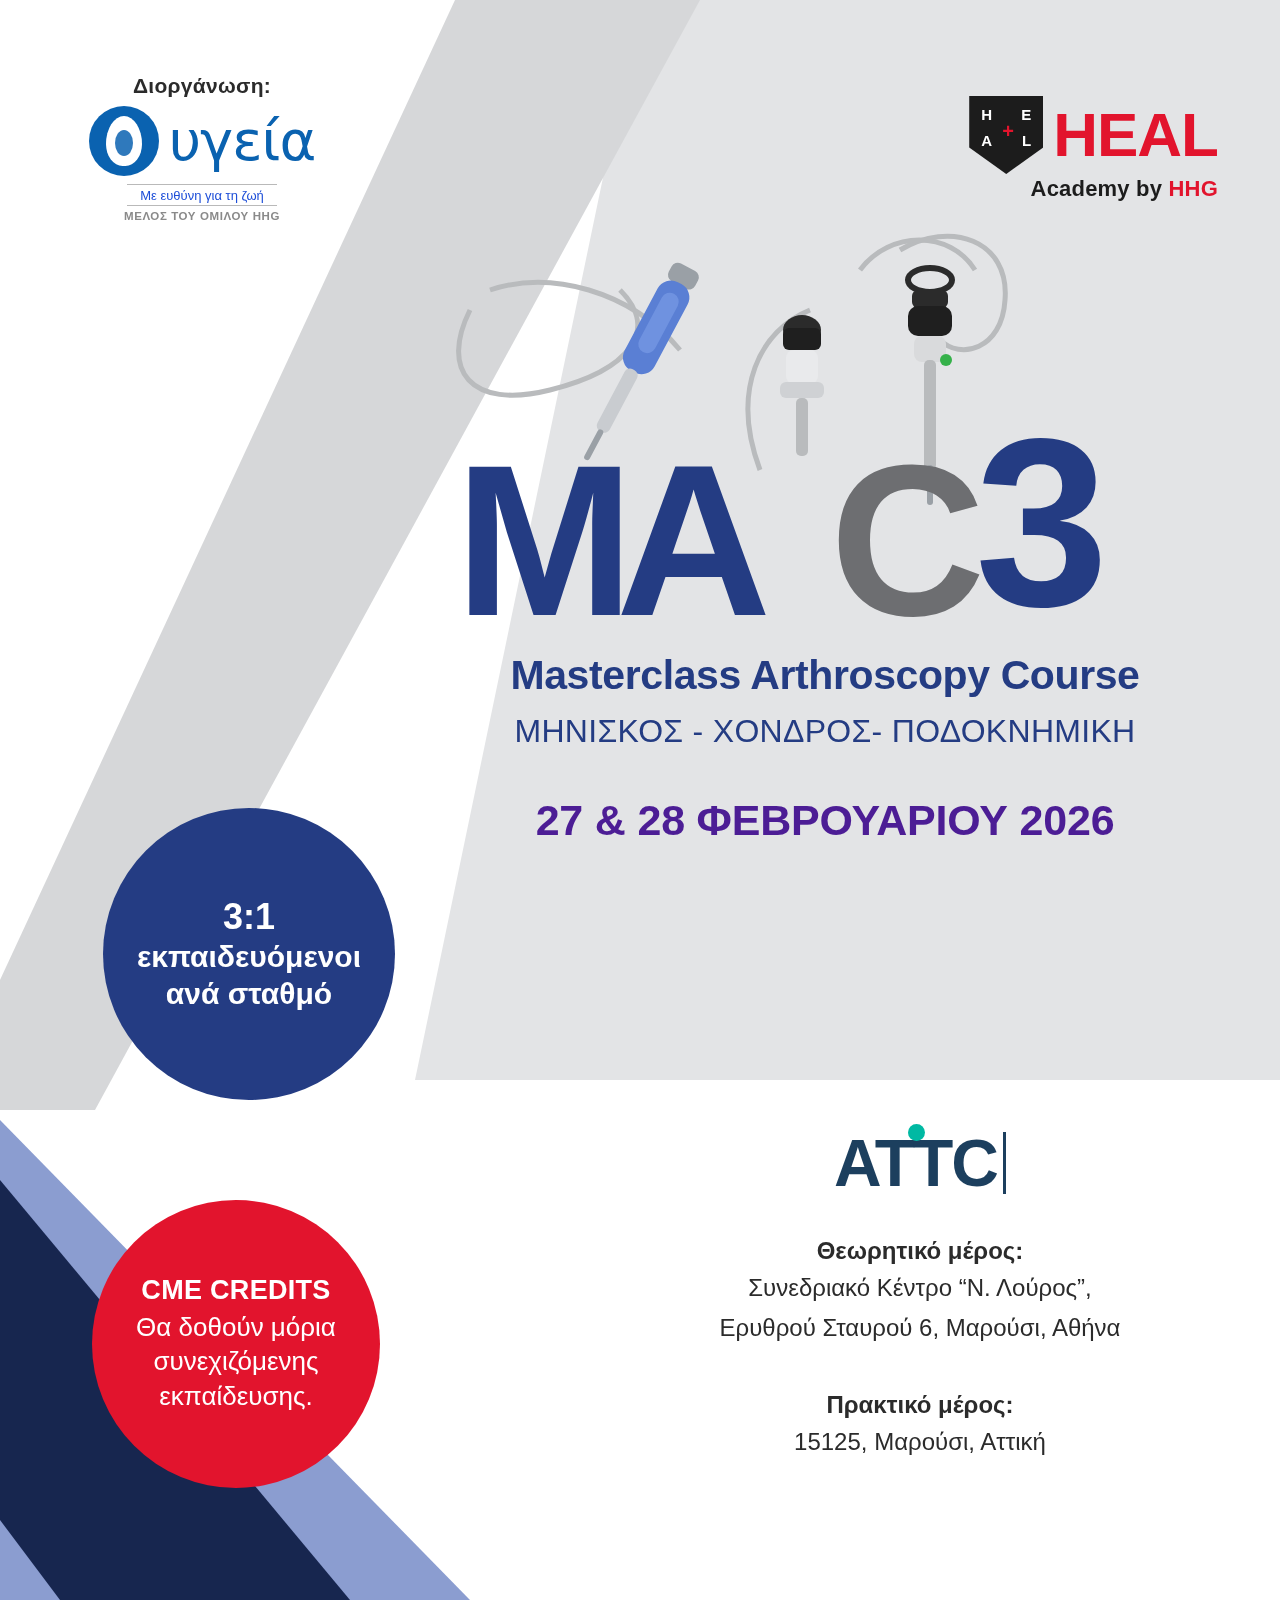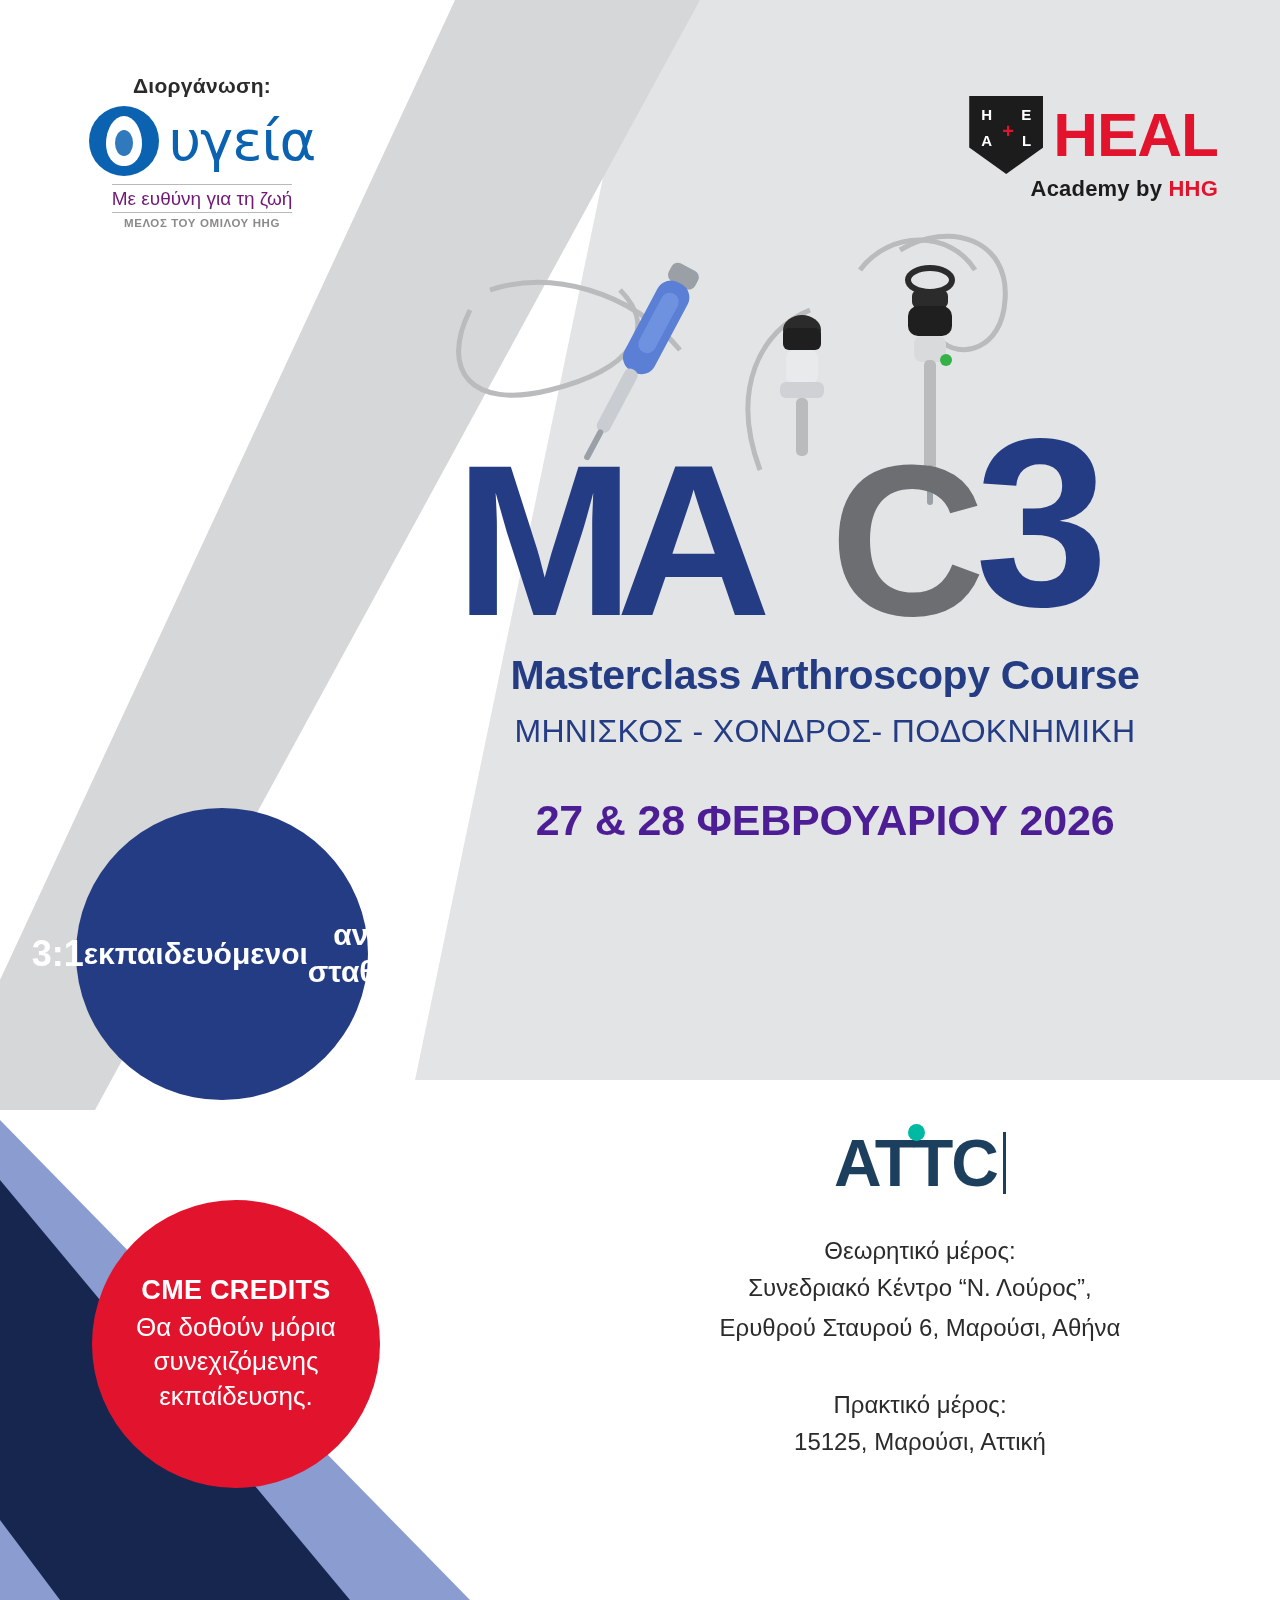--- a/index.html
+++ b/index.html
@@ -71,22 +71,22 @@
   .ygeia-word {
     font-size: 56px;
     line-height: 1;
     font-weight: 400;
     color: #0a62b0;
     font-family: "DejaVu Sans", sans-serif;
     letter-spacing: -1px;
   }
   .ygeia-tag {
     margin-top: 8px;
-    font-size: 19px;
-    color: #701a75;
+    font-size: 13px;
+    color: #1d4ed8;
     border-top: 1px solid #b9b9b9;
     border-bottom: 1px solid #b9b9b9;
     padding: 3px 0 2px;
     display: inline-block;
     min-width: 150px;
   }
   .ygeia-sub {
     margin-top: 4px;
     font-size: 11.5px;
     letter-spacing: .6px;
@@ -190,29 +190,29 @@
     color: #3a3a3a;
     line-height: 1.28;
     margin-top: 12px;
     text-align: right;
     padding-right: 22px;
   }
 
   
   .ratio-circle {
     position: absolute;
-    left: 76px;
+    left: 103px;
     top: 808px;
     width: 292px;
     height: 292px;
     border-radius: 50%;
     background: #243c83;
     color: #ffffff;
     display: flex;
-    flex-direction: row;
+    flex-direction: column;
     align-items: center;
     justify-content: center;
     text-align: center;
     line-height: 1.22;
   }
   .ratio-circle .r1 { font-size: 36px; font-weight: 700; }
   .ratio-circle .r2 { font-size: 30px; font-weight: 700; }
   .ratio-circle .r3 { font-size: 30px; font-weight: 700; }
 
   
@@ -273,21 +273,21 @@
   }
   .att-text {
     font-size: 31px;
     font-weight: 400;
     color: #1c3f5e;
     letter-spacing: .5px;
   }
   .venue-block { margin-top: 38px; }
   .venue-head {
     font-size: 24px;
-    font-weight: 400;
+    font-weight: 700;
     color: #2b2b2b;
     margin-top: 41px;
   }
   .venue-line {
     font-size: 24px;
     color: #2b2b2b;
     line-height: 1.42;
     margin-top: 6px;
   }
   .venue-line b { font-weight: 700; }

